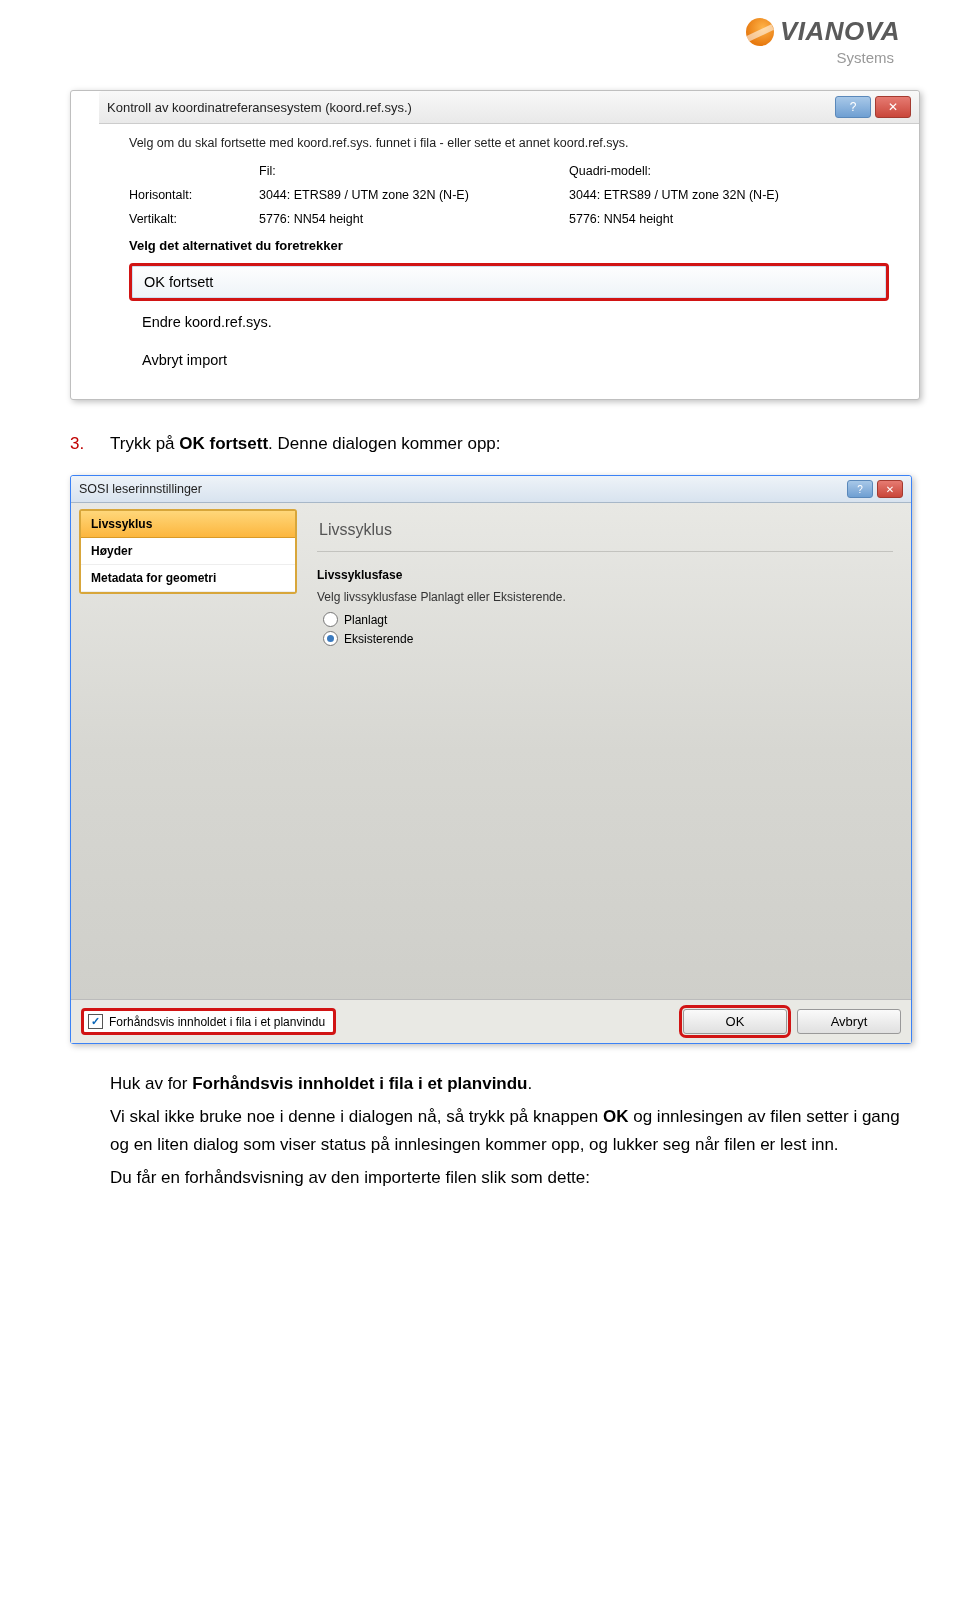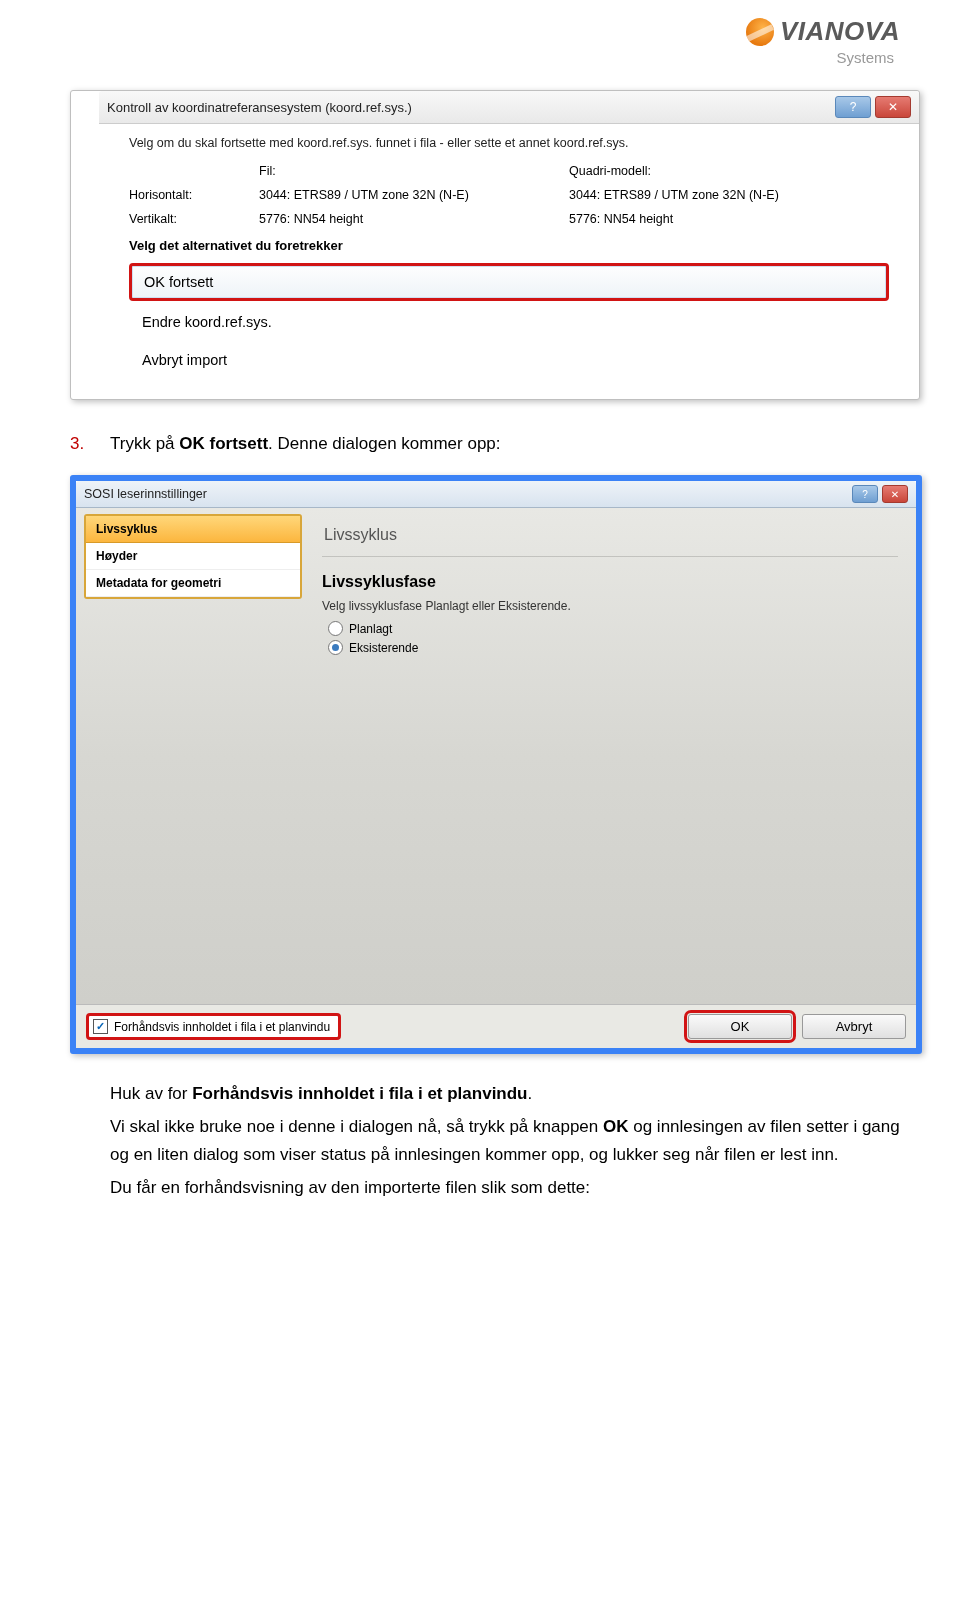--- a/index.html
+++ b/index.html
@@ -119,21 +119,21 @@
   
   .step-row { display:flex; gap:20px; font-size:17px; line-height:1.6; margin-bottom:18px; }
   .step-num { width:20px; color:#c00000; }
   .step-text { flex:1; }
   .step-text b { font-weight:bold; }
 
   
   .dialog2 {
     width: 840px;
     margin-bottom: 26px;
-    border:6px solid #3b82f6;
+    border:1px solid #3b82f6;
   }
   .d2-titlebar {
     background: linear-gradient(#eef3f8,#d8e3ef);
     border-bottom:1px solid #a7b7c8;
     padding:4px 8px;
     font-size:12.5px;
     display:flex;align-items:center;
     border-radius:3px 3px 0 0;
   }
   .d2-titlebar .winbtns .winbtn { width:24px; height:16px; font-size:10px; }
@@ -162,21 +162,21 @@
   .d2-left-item.sel {
     background: linear-gradient(#ffd77a,#fcb63e);
     border-bottom-color:#d89a28;
   }
   .d2-right { flex:1; padding:2px 10px 0 10px; }
   .d2-right-h {
     font-size:16px; color:#555;
     padding:10px 0 12px 2px;
     border-bottom:1px solid rgba(0,0,0,0.15);
   }
-  .d2-sechdr { font-weight:bold; font-size:16px; margin-top:16px; }
+  .d2-sechdr { font-weight:bold; font-size:12px; margin-top:16px; }
   .d2-desc { font-size:12px; color:#333; margin:8px 0 8px 0; }
   .d2-radio { display:flex; align-items:center; gap:6px; font-size:12px; margin:4px 0 4px 6px;}
   .d2-radio .r {
     width:13px;height:13px;border:1px solid #777;border-radius:50%;
     display:inline-flex;align-items:center;justify-content:center;background:#fff;
   }
   .d2-radio .r.sel::after{content:"";width:7px;height:7px;border-radius:50%;background:#3b7bbf;display:block;}
   .d2-footer {
     display:flex;
     align-items:center;

